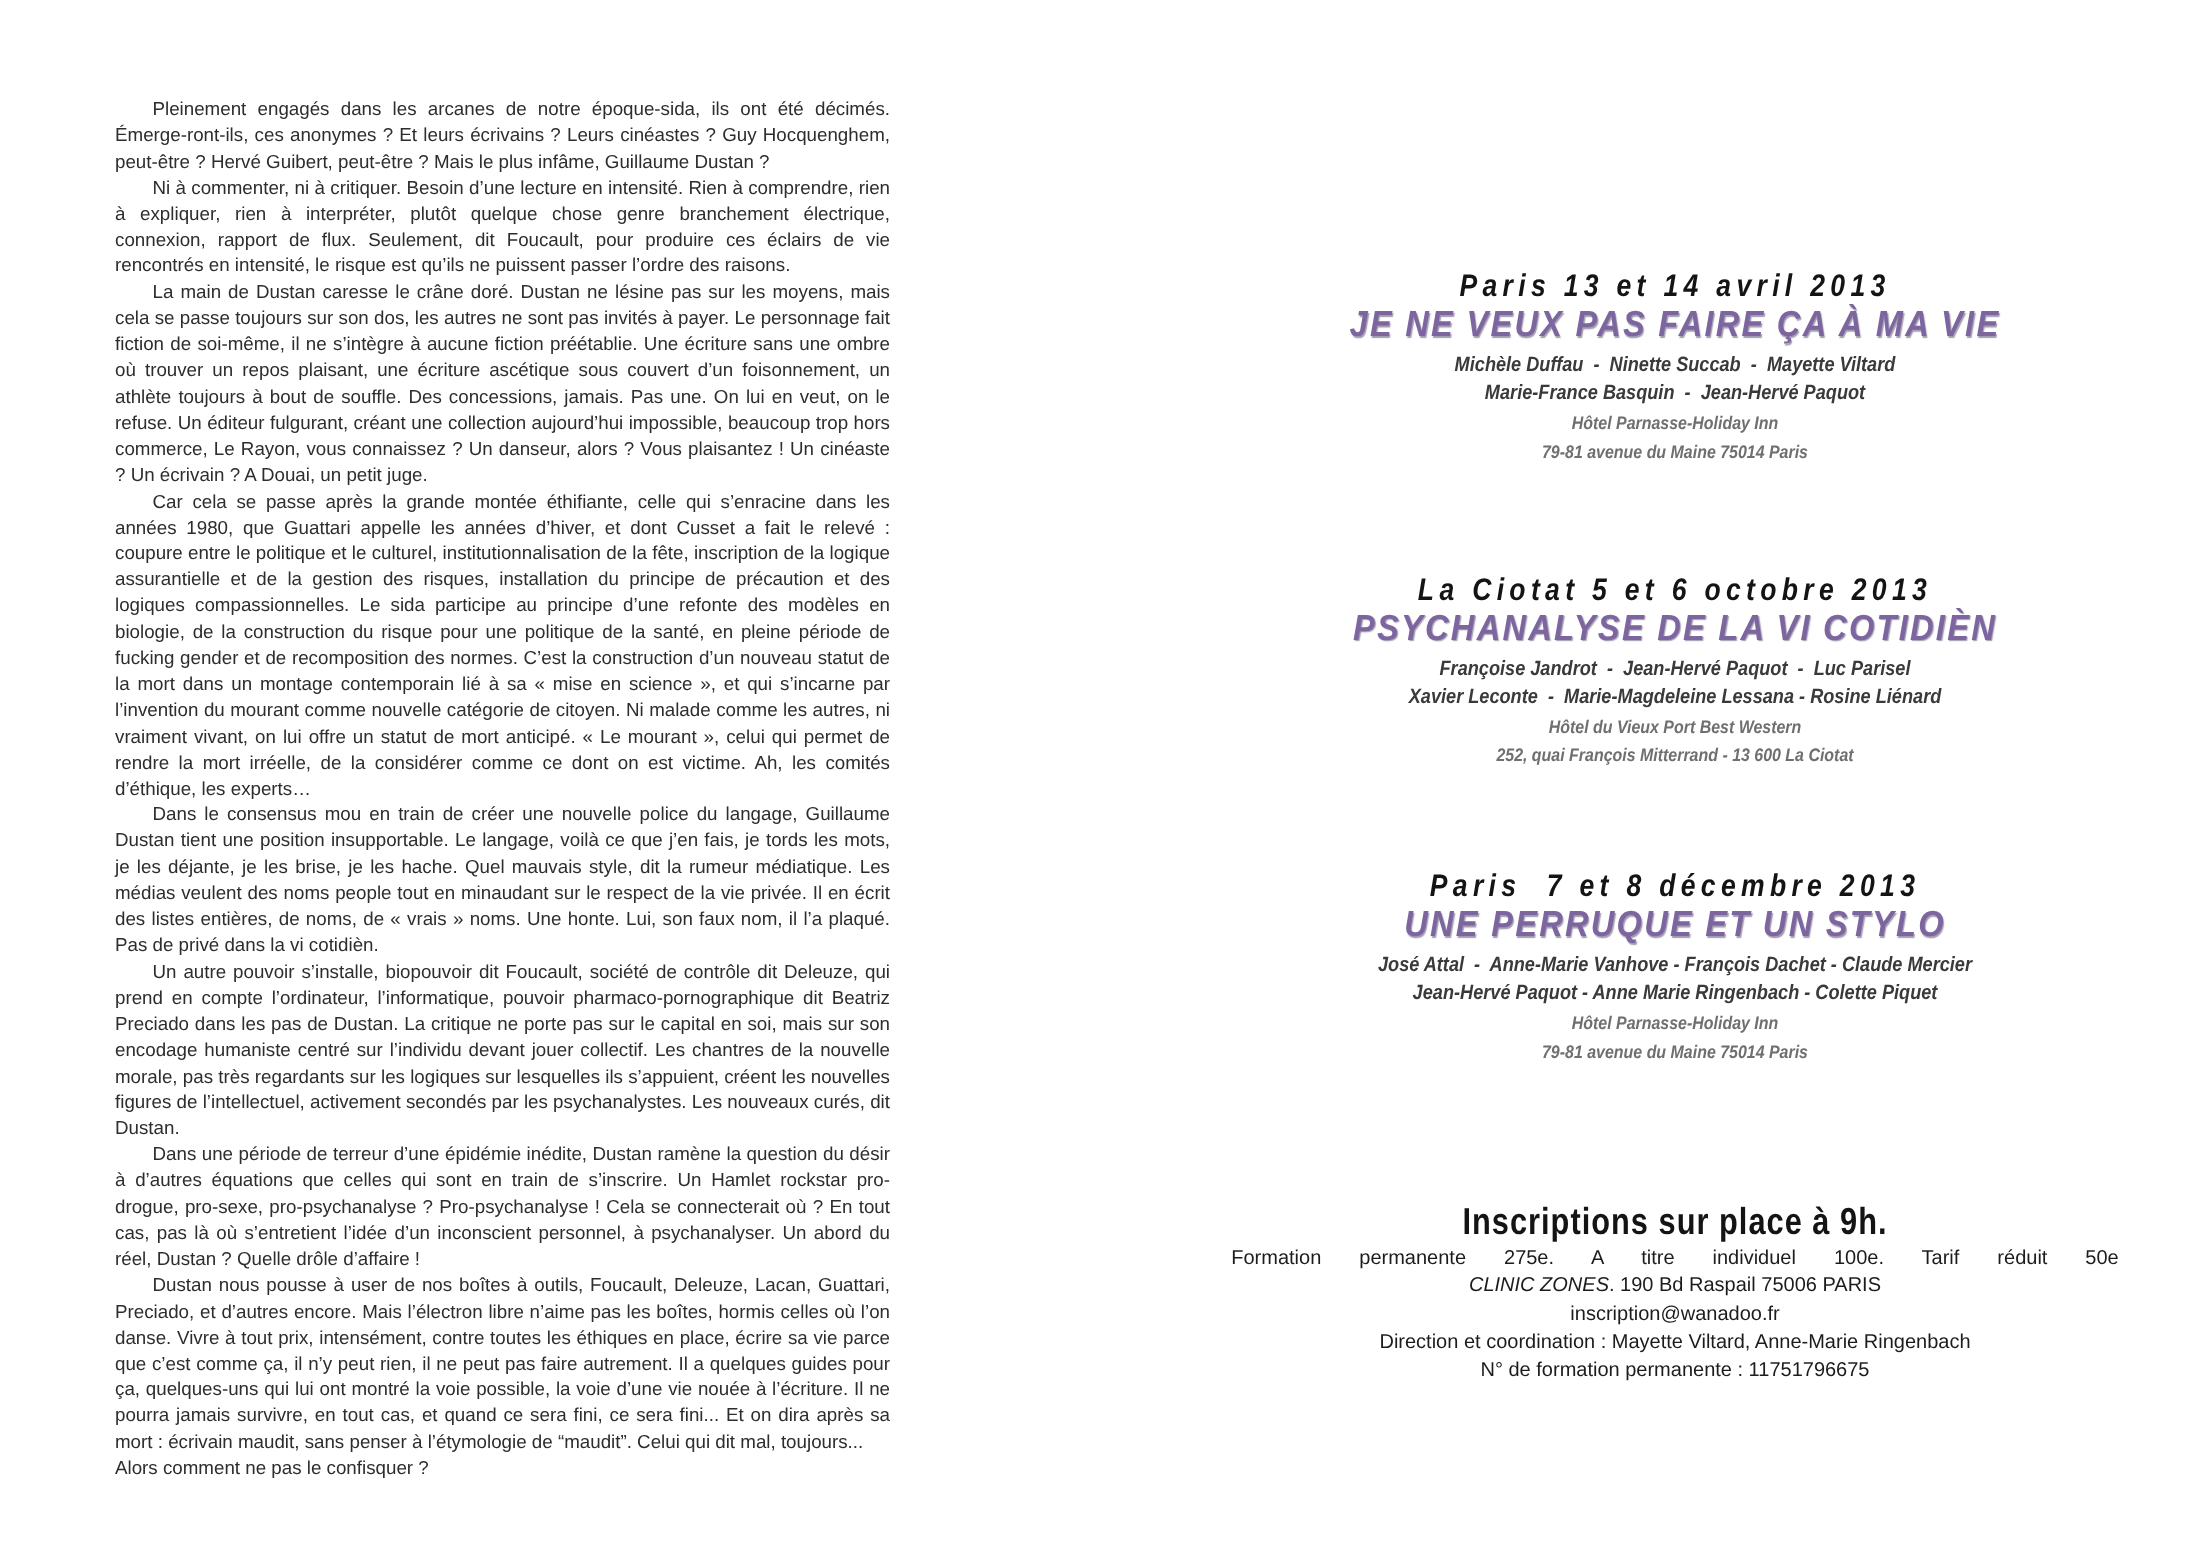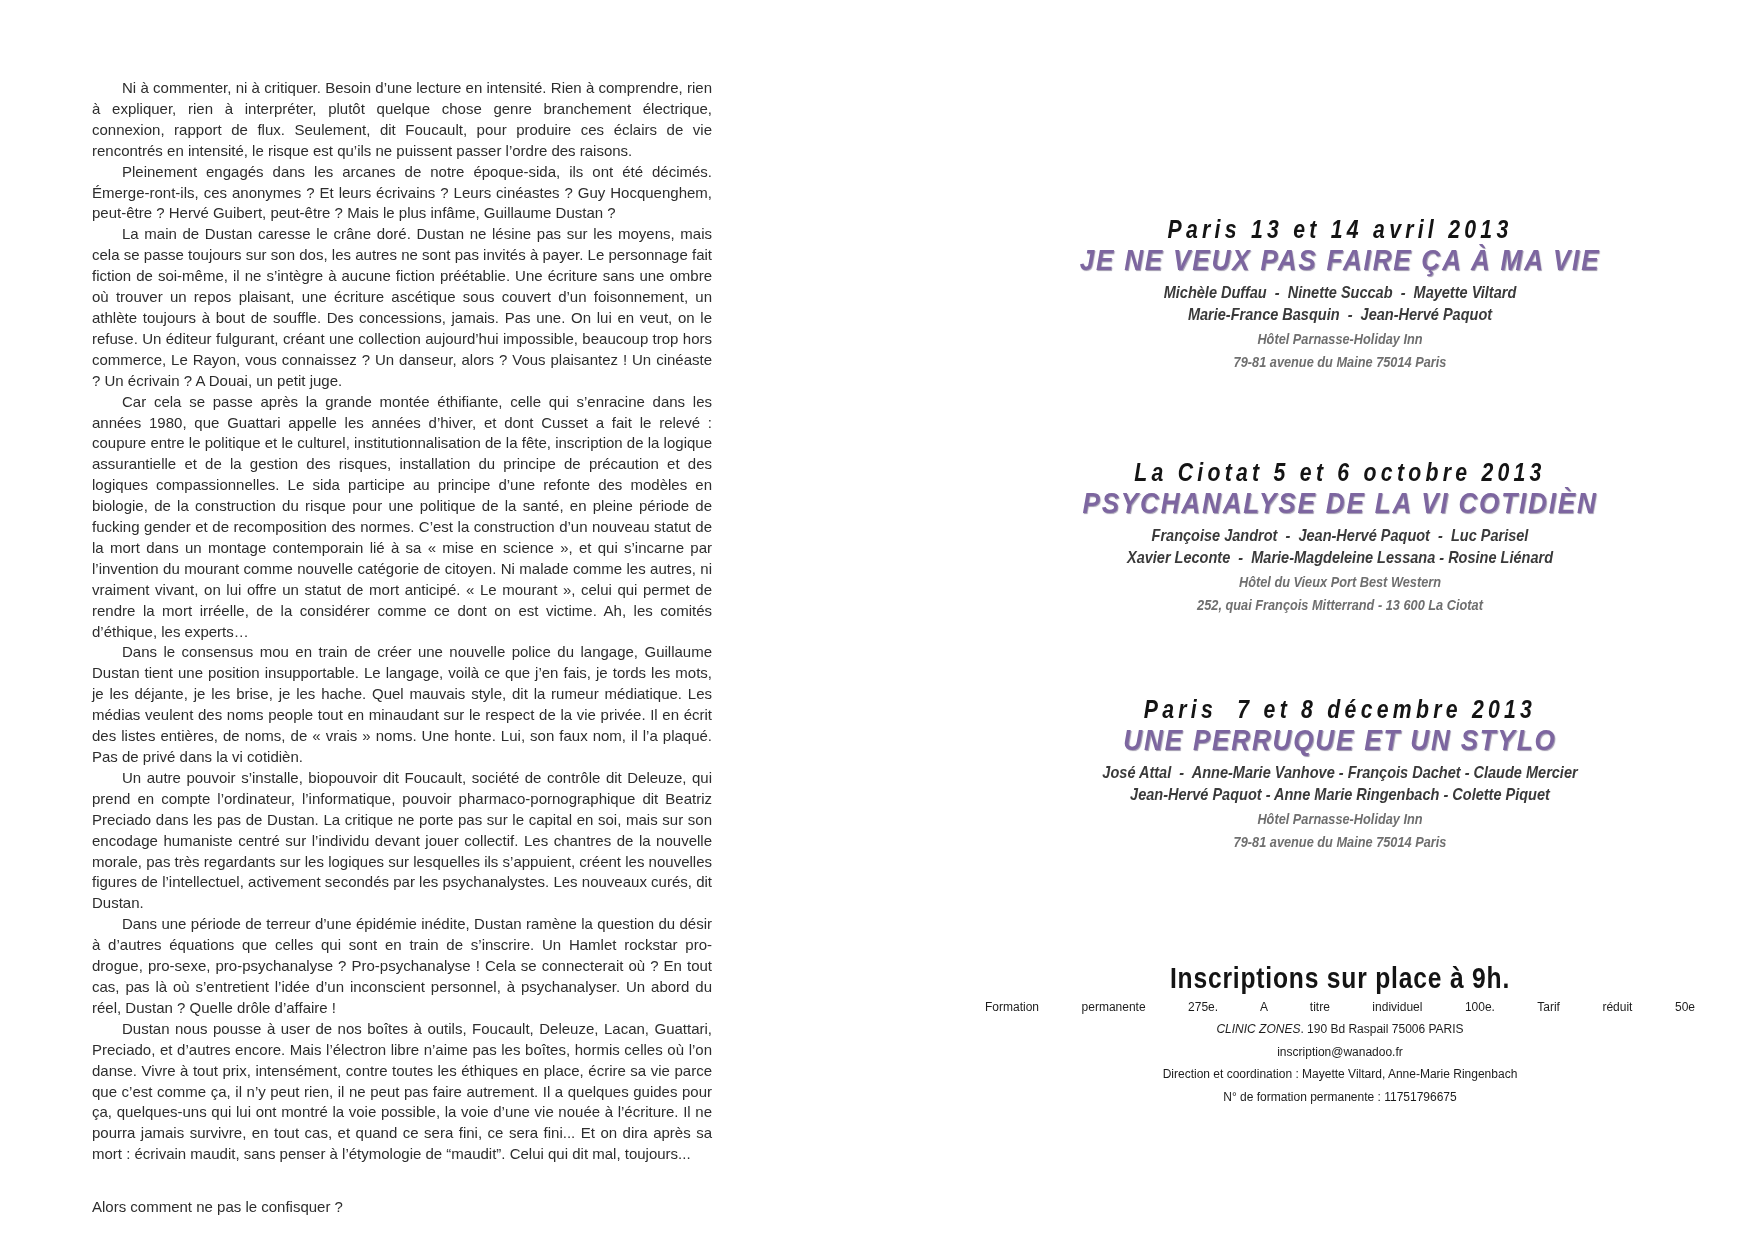--- a/index.html
+++ b/index.html
@@ -8,21 +8,21 @@
     font-family:"Liberation Sans", sans-serif; overflow:hidden;
   }
 
   
   .article {
     position:absolute; left:92px; top:78px; width:620px;
     font-size:15px; line-height:20.9px; color:#2d2d2d;
     text-align:justify;
   }
   .article p { margin:0; text-indent:30px; }
-  .article p.no-indent { text-indent:0;margin-top:32px; }
+  .article p.no-indent { text-indent:0; }
 
   
   .block { position:absolute; left:985px; width:710px; text-align:center; }
   .event-date {
     font-size:25px; font-weight:bold; font-style:italic; letter-spacing:5px;
     color:#141414; line-height:30px; white-space:pre;
     transform:scaleX(0.85); transform-origin:center;
   }
   .event-title {
     font-size:29px; font-weight:bold; font-style:italic; letter-spacing:2px;
@@ -41,32 +41,32 @@
     line-height:23px; white-space:pre;
     transform:scaleX(0.88); transform-origin:center;
   }
   .venue-line { margin-top:3px; }
 
   .reg-heading {
     font-size:30px; font-weight:bold; color:#141414; letter-spacing:1px;
     line-height:36px; white-space:pre;
     transform:scaleX(0.82); transform-origin:center;
   }
-  .reg-line { font-size:12px; line-height:22.4px; color:#1c1c1c; }
+  .reg-line { font-size:16px; line-height:22.4px; color:#1c1c1c; }
   .reg-justify { text-align:justify; text-align-last:justify; }
   .org-italic { font-style:italic;margin-top:32px; }
 </style>
 </head>
 <body>
 
 <div class="page">
 
   <div class="article">
+    <p>Pleinement engagés dans les arcanes de notre époque-sida, ils ont été décimés. Émerge-ront-ils, ces anonymes ? Et leurs écrivains ? Leurs cinéastes ? Guy Hocquenghem, peut-être ? Hervé Guibert, peut-être ? Mais le plus infâme, Guillaume Dustan ?</p>
     <p>Ni à commenter, ni à critiquer. Besoin d’une lecture en intensité. Rien à comprendre, rien à expliquer, rien à interpréter, plutôt quelque chose genre branchement électrique, connexion, rapport de flux. Seulement, dit Foucault, pour produire ces éclairs de vie rencontrés en intensité, le risque est qu’ils ne puissent passer l’ordre des raisons.</p>
-    <p>Pleinement engagés dans les arcanes de notre époque-sida, ils ont été décimés. Émerge-ront-ils, ces anonymes ? Et leurs écrivains ? Leurs cinéastes ? Guy Hocquenghem, peut-être ? Hervé Guibert, peut-être ? Mais le plus infâme, Guillaume Dustan ?</p>
     <p>La main de Dustan caresse le crâne doré. Dustan ne lésine pas sur les moyens, mais cela se passe toujours sur son dos, les autres ne sont pas invités à payer. Le personnage fait fiction de soi-même, il ne s’intègre à aucune fiction préétablie. Une écriture sans une ombre où trouver un repos plaisant, une écriture ascétique sous couvert d’un foisonnement, un athlète toujours à bout de souffle. Des concessions, jamais. Pas une. On lui en veut, on le refuse. Un éditeur fulgurant, créant une collection aujourd’hui impossible, beaucoup trop hors commerce, Le Rayon, vous connaissez ? Un danseur, alors ? Vous plaisantez ! Un cinéaste ? Un écrivain ? A Douai, un petit juge.</p>
     <p>Car cela se passe après la grande montée éthifiante, celle qui s’enracine dans les années 1980,  que Guattari appelle les années d’hiver, et dont Cusset a fait le relevé : coupure entre le politique et le culturel, institutionnalisation de la fête, inscription de la logique assurantielle et de la gestion des risques, installation du principe de précaution et des logiques compassionnelles. Le sida participe au principe d’une refonte des modèles en biologie, de la construction du risque pour une politique de la santé, en pleine période de fucking gender et de recomposition des normes.  C’est la construction d’un nouveau statut de la mort dans un montage contemporain lié à sa « mise en science », et qui s’incarne par l’invention du mourant comme nouvelle catégorie de citoyen. Ni malade comme les autres, ni vraiment vivant, on lui offre un statut de mort anticipé. « Le mourant », celui qui permet de rendre la mort irréelle, de la considérer comme ce dont on est victime. Ah, les comités d’éthique, les experts…</p>
     <p>Dans le consensus mou en train de créer une nouvelle police du langage, Guillaume Dustan tient une position insupportable. Le langage, voilà ce que j’en fais, je tords les mots, je les déjante, je les brise, je les hache. Quel mauvais style, dit la rumeur médiatique. Les médias veulent des noms people tout en minaudant sur le respect de la vie privée. Il en écrit des listes entières, de noms, de « vrais » noms.  Une honte. Lui, son faux nom, il l’a plaqué. Pas de privé dans la vi cotidièn.</p>
     <p>Un autre pouvoir s’installe, biopouvoir dit Foucault, société de contrôle dit Deleuze, qui prend en compte l’ordinateur, l’informatique, pouvoir pharmaco-pornographique dit Beatriz Preciado dans les pas de Dustan. La critique ne porte pas sur le capital en soi, mais sur son encodage humaniste centré sur l’individu devant jouer collectif. Les chantres de la nouvelle morale, pas très regardants sur les logiques sur lesquelles ils s’appuient, créent les nouvelles figures de l’intellectuel, activement secondés par les psychanalystes. Les nouveaux curés, dit Dustan.</p>
     <p>Dans une période de terreur d’une épidémie inédite, Dustan ramène la question du désir à d’autres équations que celles qui sont en train de s’inscrire. Un Hamlet rockstar pro-drogue, pro-sexe, pro-psychanalyse ?  Pro-psychanalyse ! Cela se connecterait où ?  En tout cas, pas là où s’entretient l’idée d’un inconscient personnel, à psychanalyser. Un abord du réel, Dustan ? Quelle drôle d’affaire !</p>
     <p>Dustan nous pousse à user de nos boîtes à outils, Foucault, Deleuze, Lacan, Guattari, Preciado, et d’autres encore. Mais l’électron libre n’aime pas les boîtes, hormis celles où l’on danse. Vivre à tout prix, intensément, contre toutes les éthiques en place, écrire sa vie parce que c’est comme ça, il n’y peut rien, il ne peut pas faire autrement. Il a quelques guides pour ça, quelques-uns qui lui ont montré la voie possible, la voie d’une vie nouée à l’écriture. Il ne pourra jamais survivre, en tout cas, et quand ce sera fini, ce sera fini... Et on dira après sa mort : écrivain maudit, sans penser à l’étymologie de “maudit”. Celui qui dit mal, toujours...</p>
     <p class="no-indent">Alors comment ne pas le confisquer ?</p>
   </div>
 
   <div class="block" style="top:214px;">

